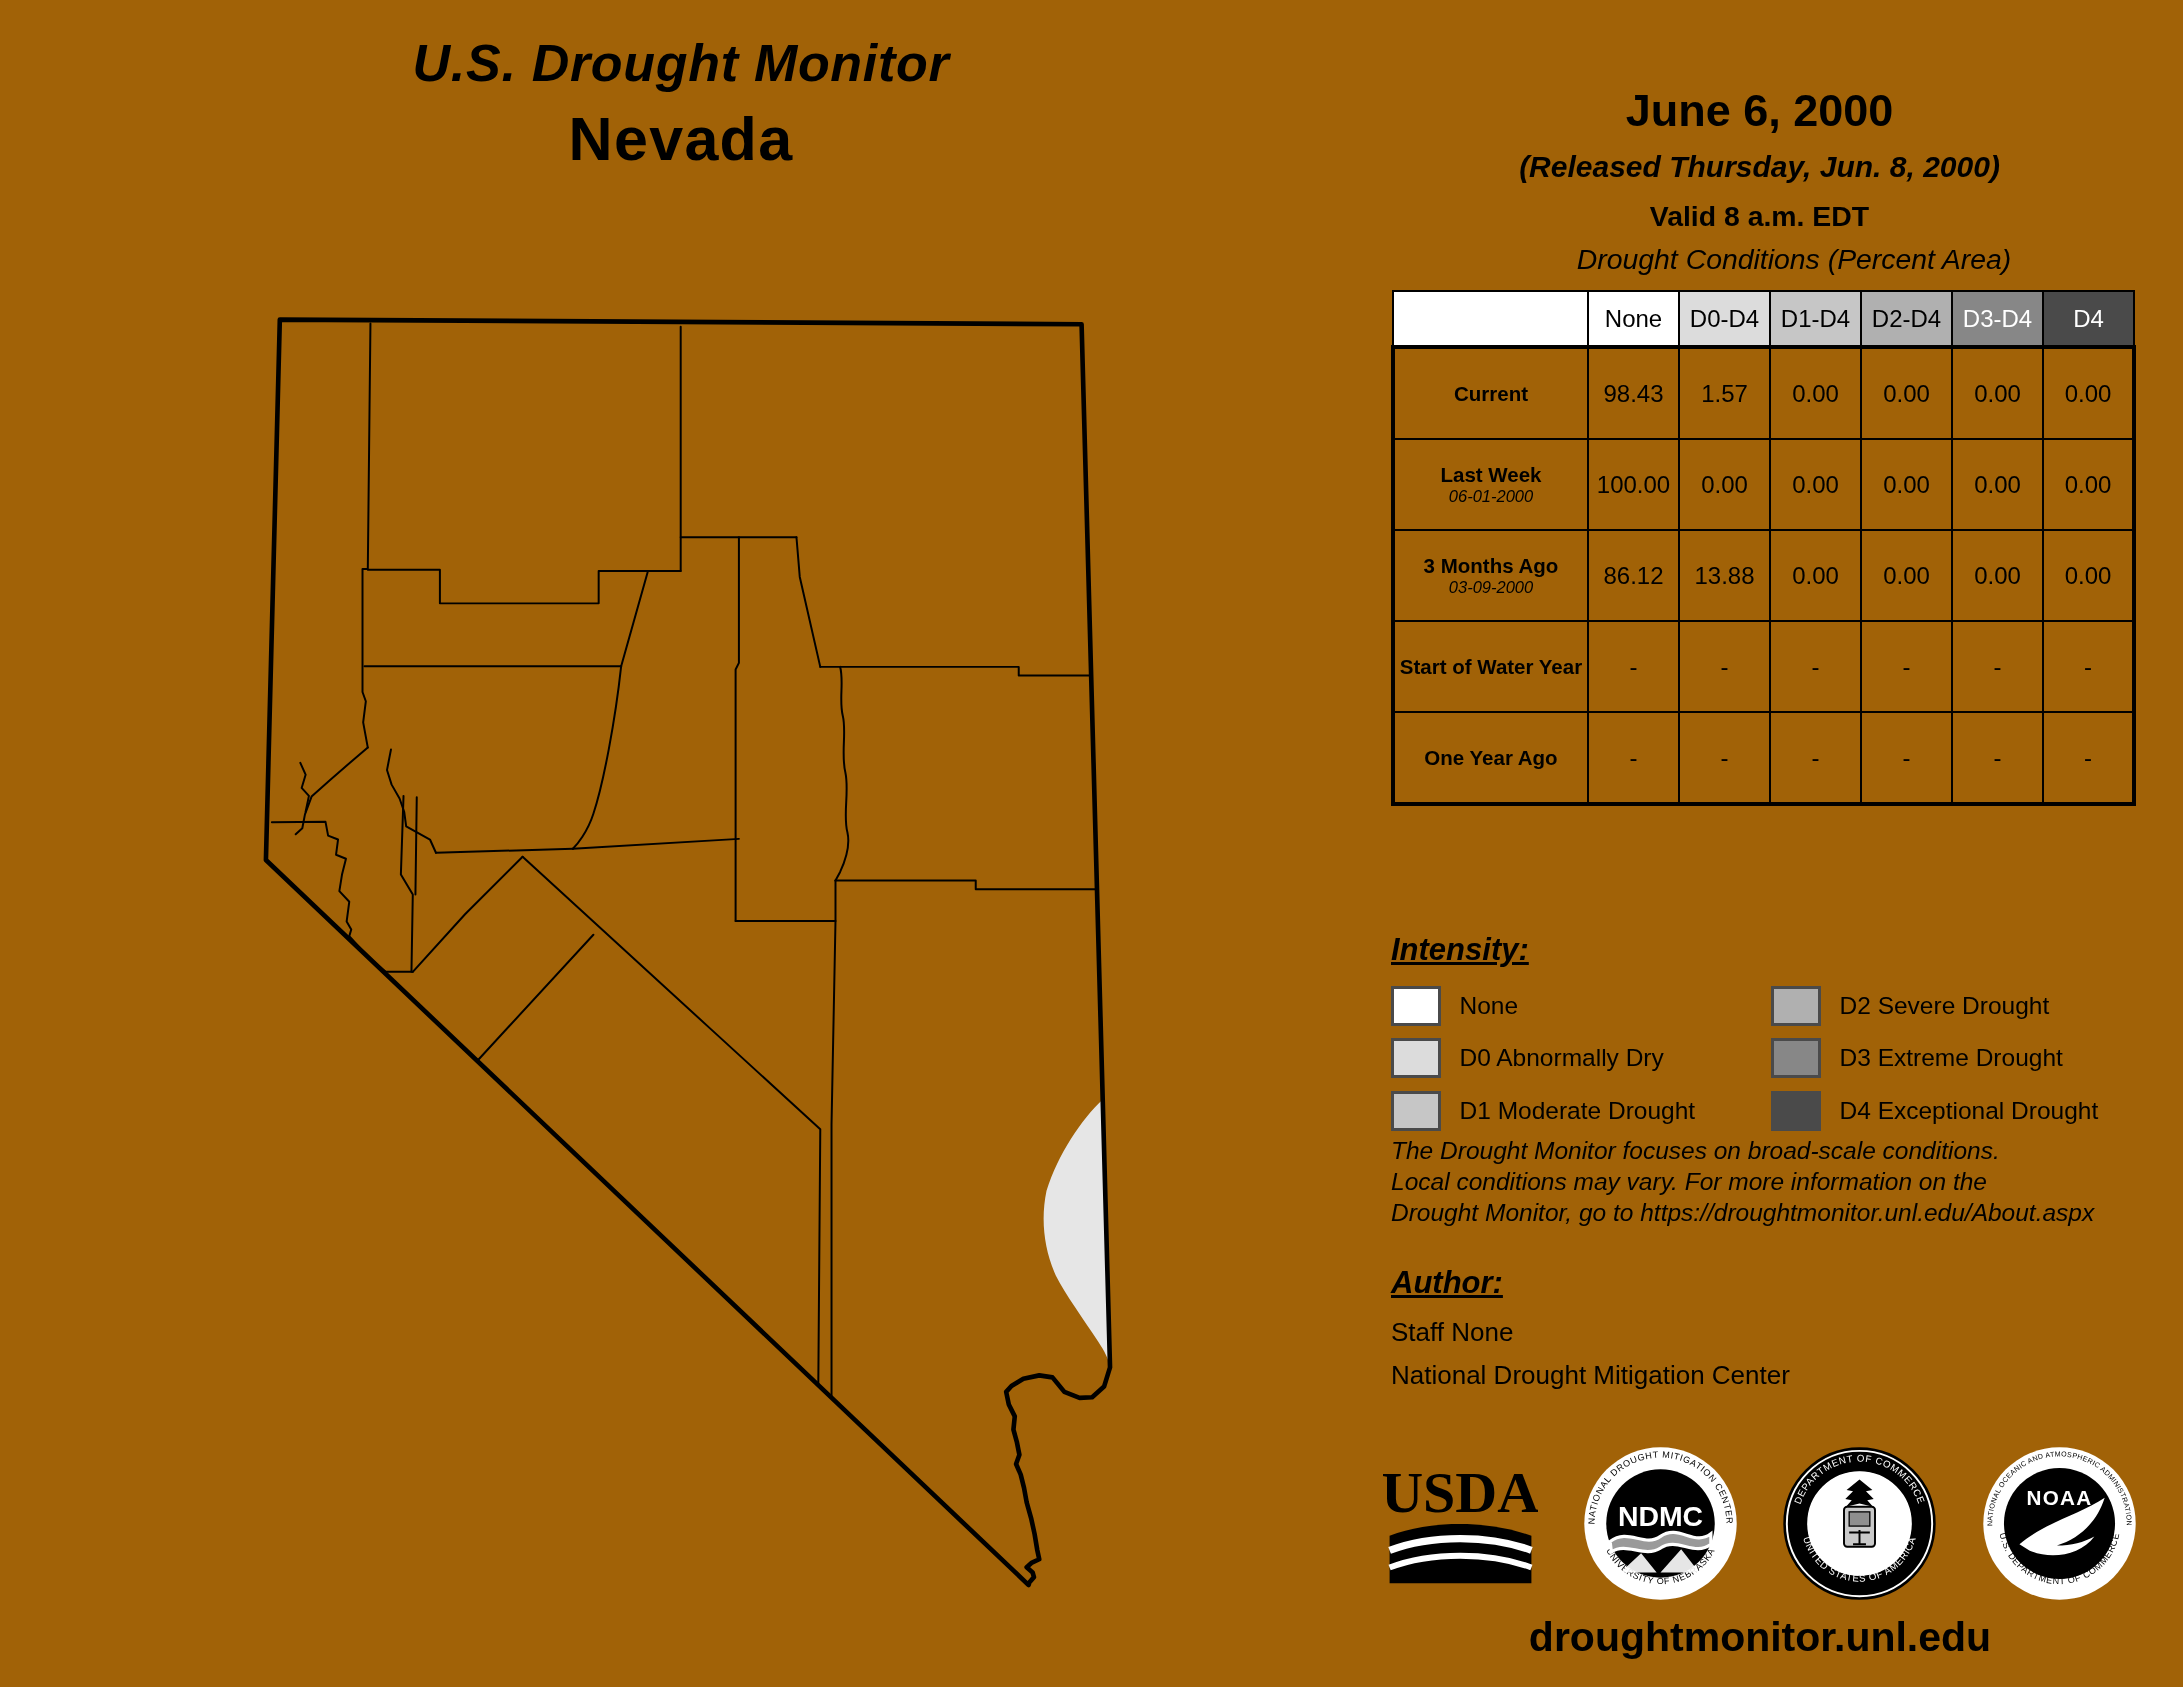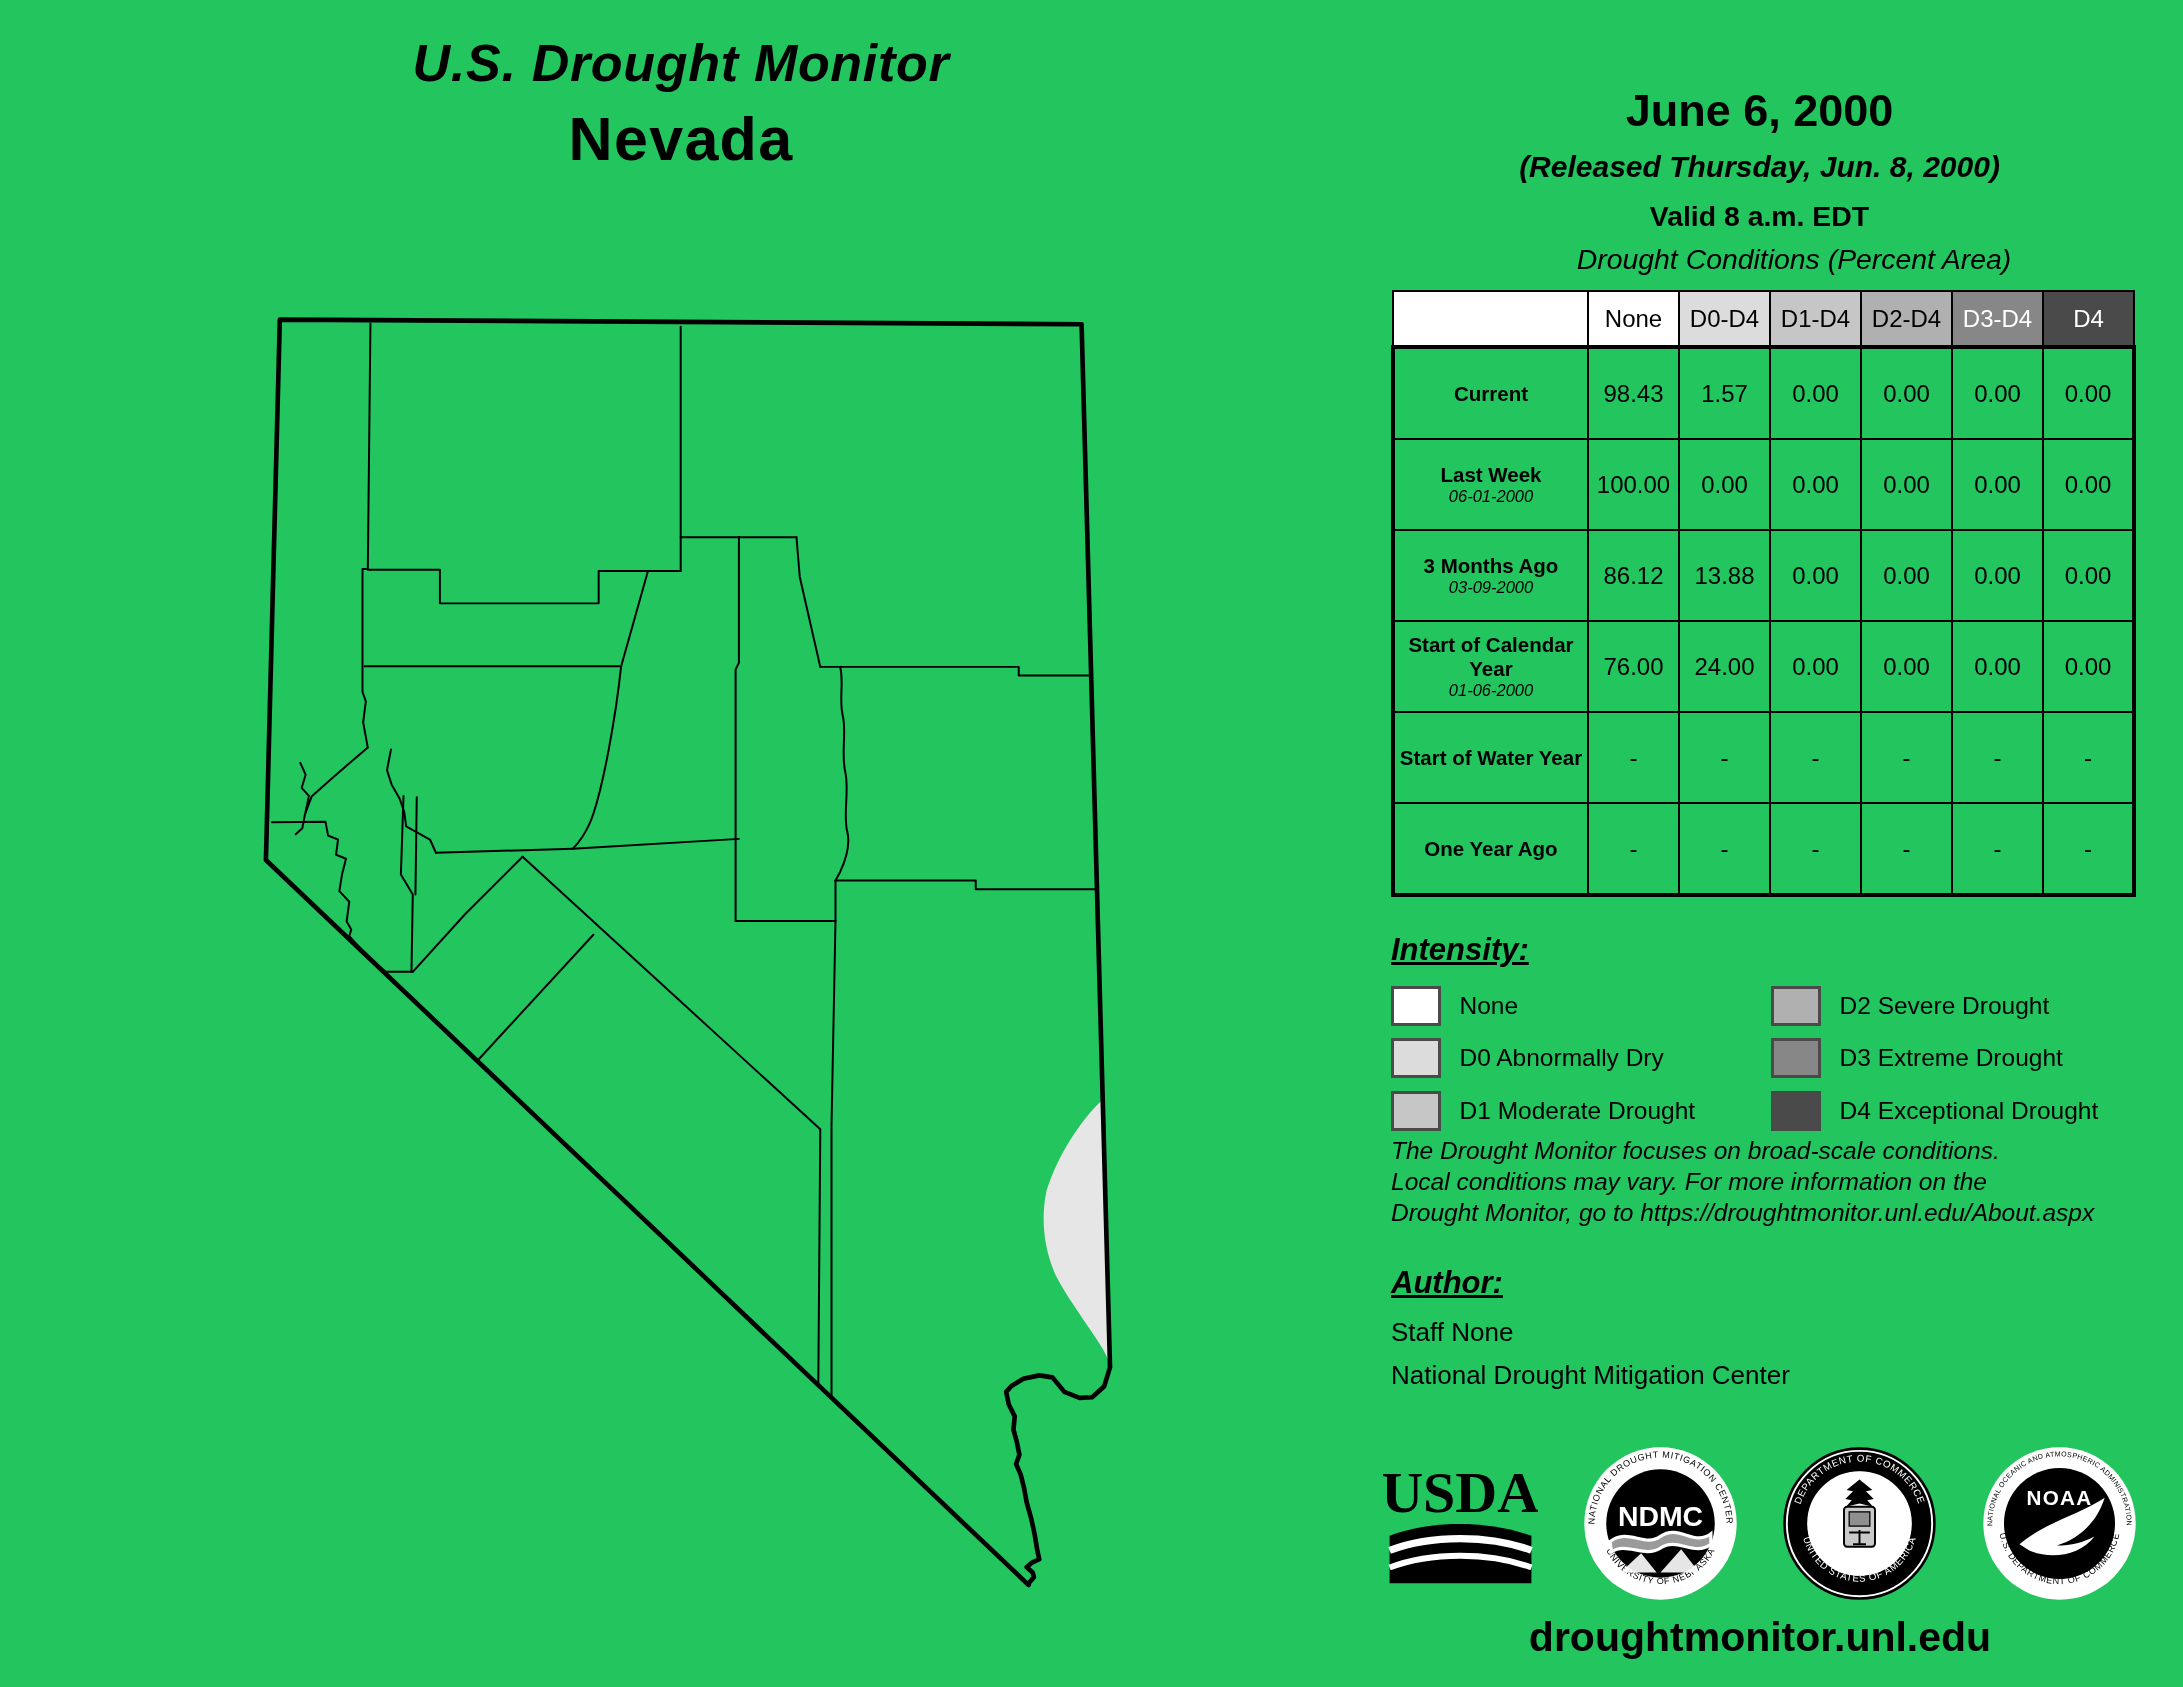--- a/index.html
+++ b/index.html
@@ -1,16 +1,16 @@
 <!DOCTYPE html>
 <html style="font-size:10.6px"><head>
 <meta charset="utf-8">
 <style>
   html,body{margin:0;padding:0;background:#888;}
-  .page{position:relative;width:2183px;height:1687px;background:#22c55e;overflow:hidden;
+  .page{position:relative;width:2183px;height:1687px;background:#a16207;overflow:hidden;
         font-family:"Liberation Sans",sans-serif;color:#000;}
   .abs{position:absolute;}
   svg{display:block;}
 
   
   .title-block{left:251px;top:33px;width:860px;text-align:center;}
   .main-title{font-size:52px;font-weight:bold;font-style:italic;letter-spacing:0.7px;}
   .state-title{font-size:61px;font-weight:bold;margin-top:11px;letter-spacing:1.3px;}
 
   .date-block{left:1389px;top:61px;width:741px;text-align:center;}
@@ -179,32 +179,20 @@
         </td>
         <td>86.12</td>
         <td>13.88</td>
         <td>0.00</td>
         <td>0.00</td>
         <td>0.00</td>
         <td class="lastcol">0.00</td>
       </tr>
       <tr>
         <td class="row-head">
-          <div class="row-label">Start of Calendar Year</div>
-          <div class="row-sub">01-06-2000</div>
-        </td>
-        <td>76.00</td>
-        <td>24.00</td>
-        <td>0.00</td>
-        <td>0.00</td>
-        <td>0.00</td>
-        <td class="lastcol">0.00</td>
-      </tr>
-      <tr>
-        <td class="row-head">
           <div class="row-label">Start of Water Year</div>
           <div class="row-sub"></div>
         </td>
         <td>-</td>
         <td>-</td>
         <td>-</td>
         <td>-</td>
         <td>-</td>
         <td class="lastcol">-</td>
       </tr>

